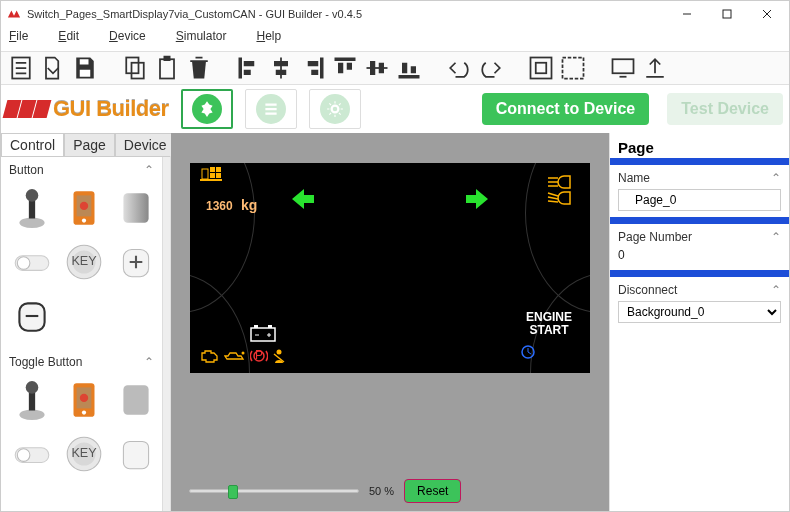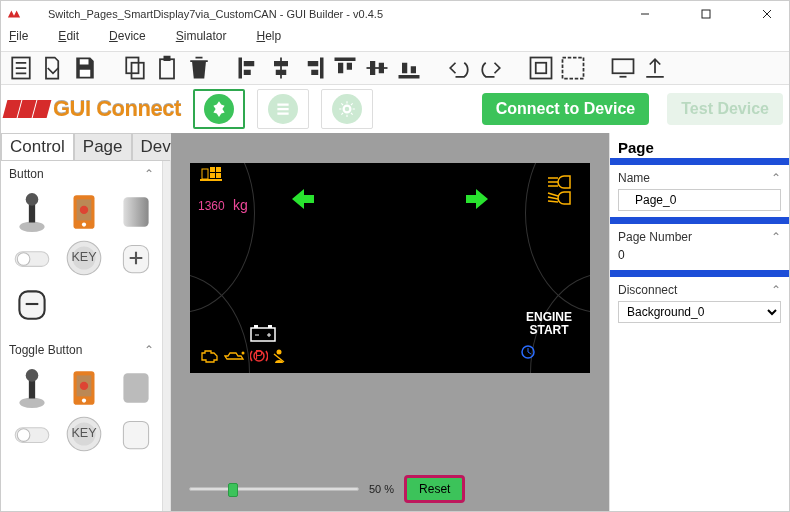--- a/index.html
+++ b/index.html
@@ -1,19 +1,19 @@
 <!DOCTYPE html>
 <html><head>
 <meta charset="utf-8">
 <style>
 * { box-sizing: border-box; margin: 0; padding: 0; font-family: "Segoe UI", Tahoma, sans-serif; font-size: 12px; }
 body { width: 790px; height: 512px; background: #fff; overflow: hidden; border: 1px solid #ccc; display: flex; flex-direction: column; }
 
 
-.titlebar { height: 26px; display: flex; align-items: center; padding: 0 2px 0 6px; background: #fff; gap: 21px; }
+.titlebar { height: 26px; display: flex; align-items: center; padding: 0 2px 0 6px; background: #fff; }
 .titlebar .appicon { width: 14px; height: 14px; color: #d23; margin-right: 6px; }
 .titlebar .title { font-size: 11px; color: #333; flex: 1; }
 .titlebar .winbtn { width: 40px; height: 26px; display: flex; align-items: center; justify-content: center; color: #222; }
 .titlebar .winbtn svg { width: 10px; height: 10px; }
 
 
 .menubar { height: 24px; display: flex; align-items: flex-start; padding: 0 4px; gap: 22px; }
 .menubar .mitem { font-size: 12px; color: #333; padding: 2px 4px; }
 .menubar .mitem .ul { text-decoration: underline; }
 
@@ -40,43 +40,43 @@
 .actbtn { height: 32px; padding: 4px 14px; border-radius: 4px; font-size: 16px; font-weight: 600; display: flex; align-items: center; }
 .actbtn.prim { background: #3cc35a; color: #fff; }
 .actbtn.dis { background: #e8f3ea; color: #b9d9c0; }
 
 
 .main { flex: 1; display: flex; overflow: hidden; }
 
 
 .palette { width: 170px; display: flex; flex-direction: column; border-right: 1px solid #e0e0e0; }
 .tabs { display: flex; border-bottom: 1px solid #ccc; }
-.tab { font-size: 17px; padding: 3px 8px; border: 1px solid #ccc; border-bottom: none; background: #e8e8e8; color: #333; }
+.tab { font-size: 14px; padding: 3px 8px; border: 1px solid #ccc; border-bottom: none; background: #e8e8e8; color: #333; }
 .tab.active { background: #fff; }
 .section-head { font-size: 12px; color: #333; padding: 6px 8px 4px; display: flex; align-items: center; justify-content: space-between; }
 .chev { color: #888; }
-.thumbs { display: grid; grid-template-columns: repeat(3, 46px); gap: 0 6px; padding: 4px 8px 10px; }
+.thumbs { display: grid; grid-template-columns: repeat(3, 46px); gap: 8px 6px; padding: 4px 8px 10px; }
 .thumb { width: 46px; height: 46px; display: flex; align-items: center; justify-content: center; }
 .thumb svg { width: 42px; height: 42px; }
 .palscroll { width: 8px; background: #eee; border-left: 1px solid #ddd; }
 
 .palette-body { display: flex; flex: 1; overflow: hidden; }
 .palette-inner { flex: 1; overflow: hidden; }
 
 
 .canvasWrap { flex: 1; background: #9e9e9e; position: relative; display: flex; flex-direction: column; align-items: center; }
 .device { margin-top: 30px; width: 400px; height: 210px; background: #000; position: relative; overflow: hidden; }
 .zoomrow { position: absolute; bottom: 8px; left: 18px; display: flex; align-items: center; gap: 10px; }
 .zoomslider { width: 170px; height: 4px; background: #ddd; border: 1px solid #bbb; border-radius: 2px; position: relative; }
 .zoomslider .knob { position: absolute; top: -5px; width: 10px; height: 14px; background: #3cc35a; border: 1px solid #2a9a44; border-radius: 2px; }
 .zoompct { font-size: 11px; color: #222; }
-.resetbtn { background: #3cc35a; color: #000; padding: 4px 12px; border-radius: 4px; border: 3px solid #be185d; font-size: 12px; }
-
-
-.dash-weight { position: absolute; top: 22px; left: 8px; color: #ec4899; font-weight: 400; font-size: 30px; line-height: 1; }
+.resetbtn { background: #3cc35a; color: #000; padding: 4px 12px; border-radius: 4px; border: 1px solid #be185d; font-size: 12px; }
+
+
+.dash-weight { position: absolute; top: 22px; left: 16px; color: #fdba74; font-weight: 700; font-size: 30px; line-height: 1; }
 .dash-weight .unit { font-size: 14px; }
 .dash-icon-top { position: absolute; top: 4px; left: 10px; color: #ffb300; }
 .arrow-l { position: absolute; top: 24px; left: 100px; color: #29e32f; }
 .arrow-r { position: absolute; top: 24px; right: 100px; color: #29e32f; }
 .lamps { position: absolute; top: 12px; right: 14px; color: #ffb300; display: flex; flex-direction: column; gap: 2px; }
 .arc { position: absolute; width: 150px; height: 200px; border: 1px solid #333; border-radius: 50%; }
 .arc.l1 { top: -50px; left: -85px; }
 .arc.l2 { top: 110px; left: -90px; }
 .arc.r1 { top: -50px; right: -85px; }
 .arc.r2 { top: 110px; right: -90px; }
@@ -250,21 +250,21 @@
     </div>
 </div>
 
 <div class="modestrip">
   <div class="brand">
     <span class="brand-logo">
         <span></span>
         <span></span>
         <span></span>
       </span>
-    <span class="brand-text">GUI Connect</span>
+    <span class="brand-text">GUI Builder</span>
   </div>
   <div class="modebtn active">
     <div class="circ">
         <svg width="18" height="18" viewBox="0 0 16 16">
           <path d="M8 1l2 3 3 1-2 3 2 3-3 1-2 3-2-3-3-1 2-3-2-3 3-1z" fill="#fff"></path>
         </svg>
       </div>
   </div>
   <div class="modebtn inactive">
     <div class="circ">

